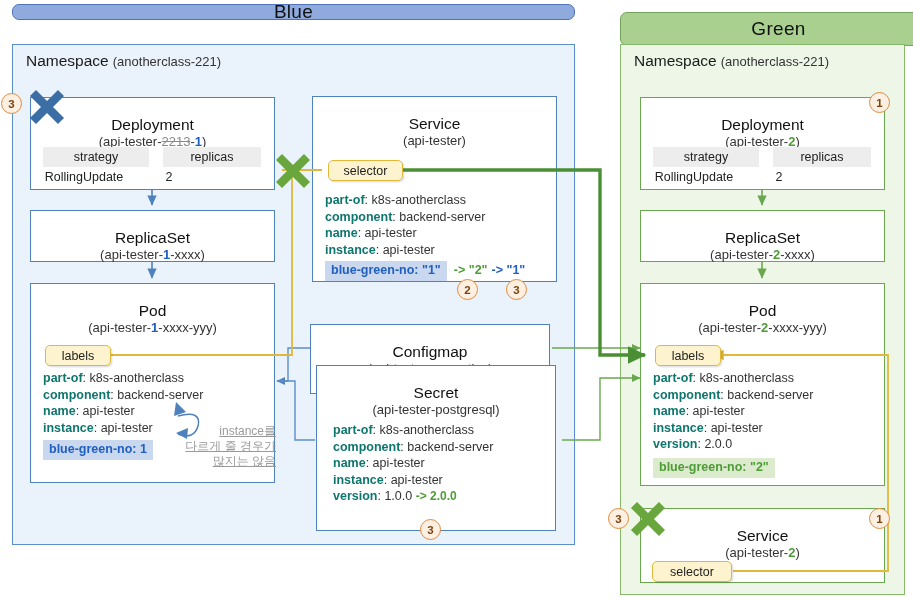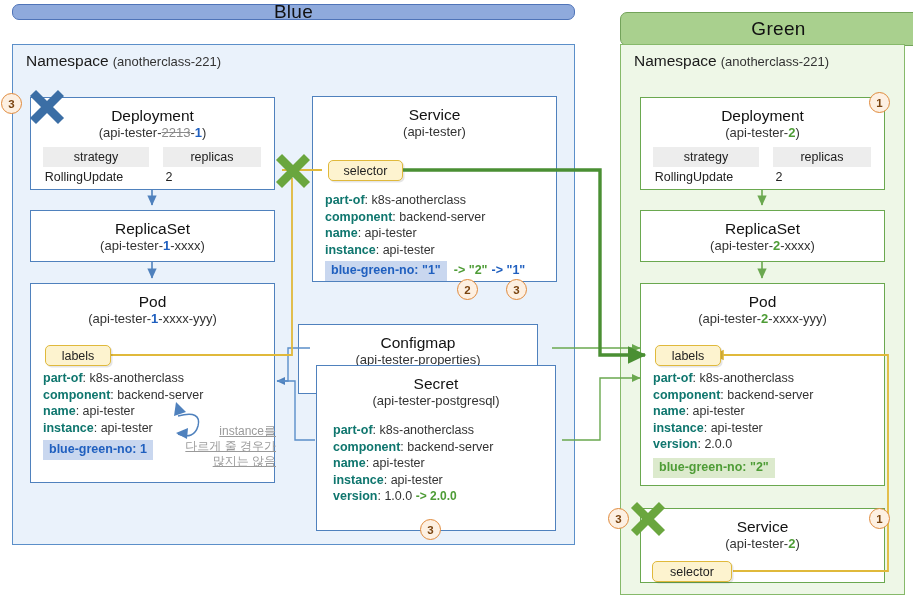--- a/index.html
+++ b/index.html
@@ -19,21 +19,21 @@
   .ns-blue{background:#eaf2fb;border:1px solid #5b8fc9;}
   .ns-green{background:#eef7e7;border:1px solid #86b96a;}
   .ns-title{position:absolute;font-size:14.5px;color:#1a1a1a;white-space:nowrap;}
   .ns-title b{font-weight:400;font-size:15.5px;}
   .ns-title span{font-size:13px;color:#333;}
 
   
   .card{position:absolute;box-sizing:border-box;background:#ffffff;}
   .card-b{border:1px solid #4f81bd;}
   .card-g{border:1px solid #6aa84f;}
-  .ctitle{text-align:center;font-size:15.5px;line-height:18px;margin-top:9px;color:#111;}
+  .ctitle{text-align:center;font-size:15.5px;line-height:18px;margin-top:18px;color:#111;}
   .csub{text-align:center;font-size:13px;line-height:16px;color:#333;}
   .cb{color:#1f5fbf;font-weight:600;}
   .cg{color:#4e9c36;font-weight:600;}
   .strike{color:#8a8a8a;text-decoration:line-through;}
 
   
   .chips{position:absolute;display:flex;gap:14px;}
   .chip{background:#ededed;font-size:12.5px;padding:3px 12px;color:#222;}
   .vals{position:absolute;display:flex;font-size:12.5px;color:#222;}
 
@@ -178,21 +178,21 @@
 <div class="llist" style="left:325px;top:192px;width:200px;z-index:20;">
   <div><span class="k">part-of</span>: <span>k8s-anotherclass</span></div>
   <div><span class="k">component</span>: <span>backend-server</span></div>
   <div><span class="k">name</span>: <span>api-tester</span></div>
   <div><span class="k">instance</span>: <span>api-tester</span></div>
   <div style="margin-top:3px;white-space:nowrap;">
     <span class="hl-blue">blue-green-no: "1"</span><span class="after after-g" style="margin-left:7px;">-&gt; "2"</span><span class="after after-b" style="margin-left:4px;">-&gt; "1"</span>
   </div>
 </div>
 
-<div class="card card-b" style="left:298px;top:324px;width:240px;height:70px;">
+<div class="card card-b" style="left:310px;top:324px;width:240px;height:70px;">
   <div class="ctitle">Configmap</div>
   <div class="csub">(api-tester-properties)</div>
 </div>
 
 <div class="card card-b" style="left:316px;top:365px;width:240px;height:166px;z-index:12;">
   <div class="ctitle">Secret</div>
   <div class="csub">(api-tester-postgresql)</div>
   <div class="llist" style="left:16px;top:56px;width:215px;">
     <div><span class="k">part-of</span>: <span>k8s-anotherclass</span></div>
     <div><span class="k">component</span>: <span>backend-server</span></div>

